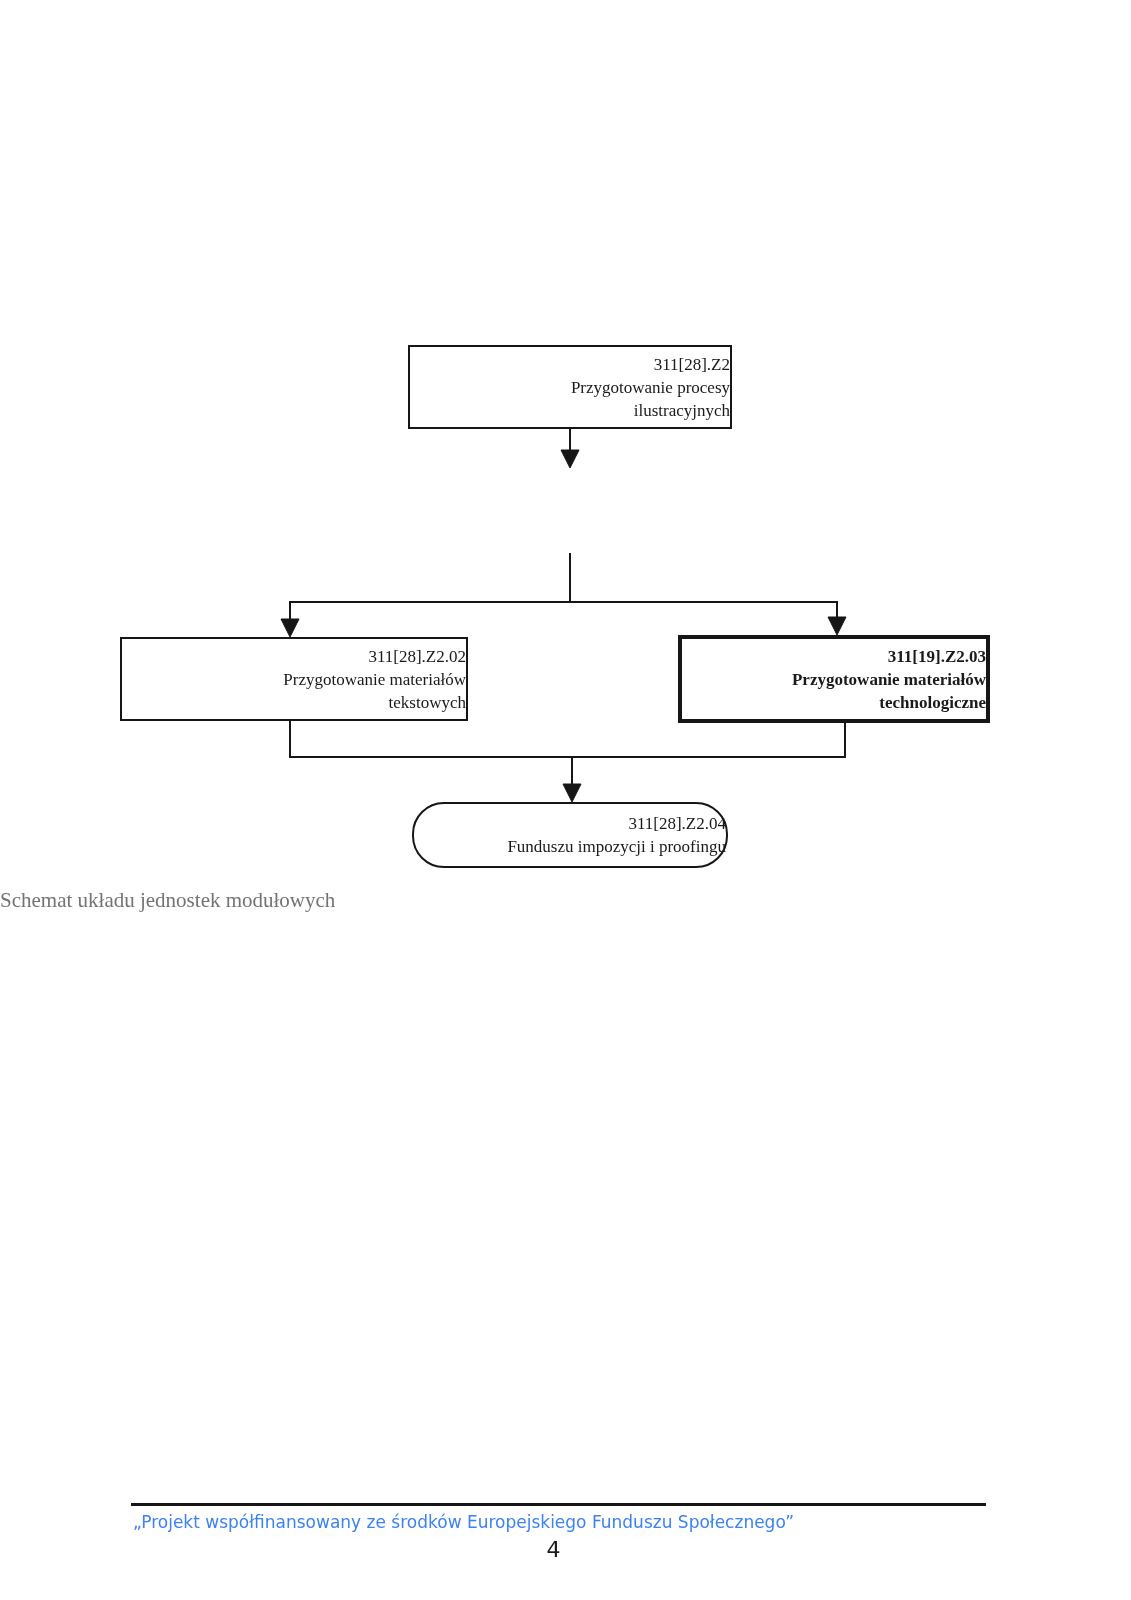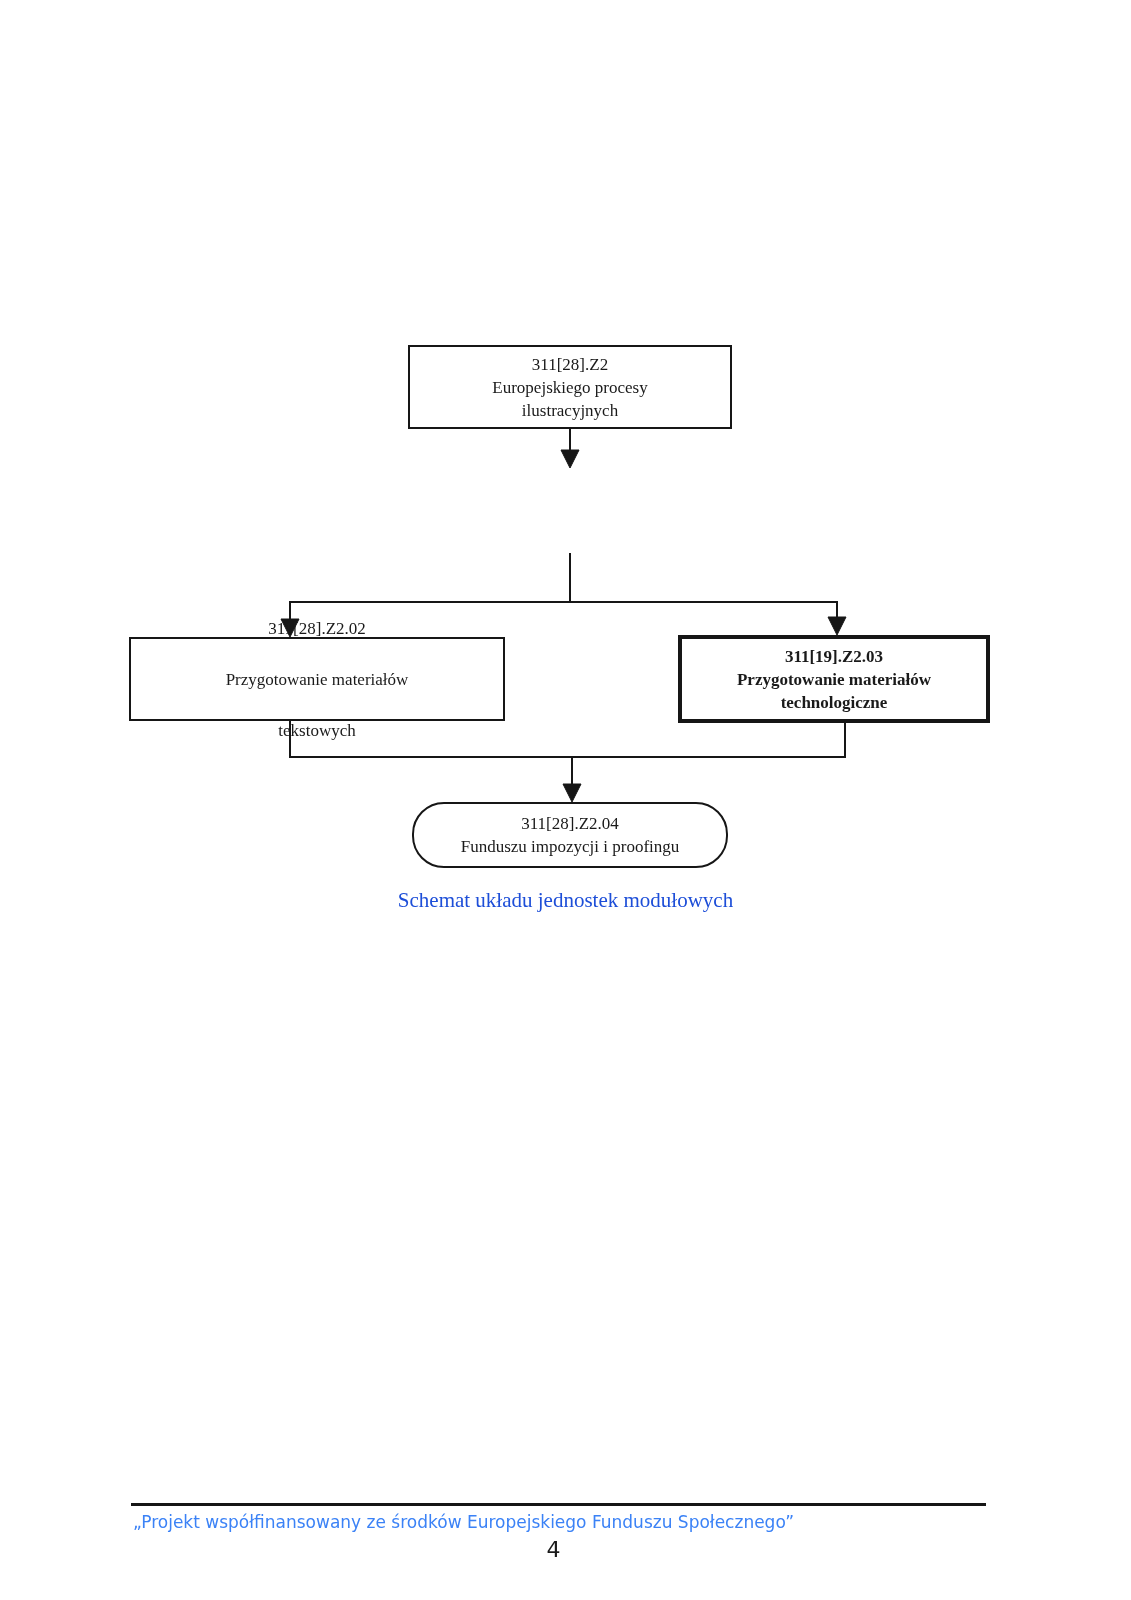--- a/index.html
+++ b/index.html
@@ -22,42 +22,41 @@
     top: 0;
   }
   .mbox {
     position: absolute;
     box-sizing: border-box;
     border: 2px solid #161616;
     background: #ffffff;
     display: flex;
     flex-direction: column;
     justify-content: center;
-    align-items: center;
+    align-items: flex-end;
     text-align: center;
     font-size: 17px;
     line-height: 23px;
     color: #1a1a1a;
   }
   .mbox.emphasized {
     border-width: 4px;
     font-weight: bold;
   }
   .mline {
     white-space: nowrap;
   }
   .caption {
     position: absolute;
     left: 0;
     width: 1131px;
     top: 886px;
-    text-align: center;
     font-size: 21px;
     line-height: 28px;
-    color: #1d4ed8;
+    color: #737373;
   }
   .footer-rule {
     position: absolute;
     left: 131px;
     top: 1503px;
     width: 855px;
     height: 3px;
     background: #161616;
   }
   .footer-text {
@@ -101,26 +100,26 @@
 
     <line x1="290" y1="721" x2="290" y2="757"></line>
     <line x1="845" y1="723" x2="845" y2="757"></line>
     <line x1="289" y1="757" x2="846" y2="757"></line>
     <line x1="572" y1="757" x2="572" y2="786"></line>
     <polygon points="563,784 581,784 572,802" stroke-width="1"></polygon>
   </svg>
 
   <div class="mbox" style="left:408px; top:345px; width:324px; height:84px;">
     <div class="mline">311[28].Z2</div>
-    <div class="mline">Europejskiego procesy</div>
+    <div class="mline">Przygotowanie procesy</div>
     <div class="mline">ilustracyjnych</div>
   </div>
 
 
-  <div class="mbox" style="left:129px; top:637px; width:376px; height:84px;gap:28px;">
+  <div class="mbox" style="left:120px; top:637px; width:348px; height:84px;">
     <div class="mline">311[28].Z2.02</div>
     <div class="mline">Przygotowanie materiałów</div>
     <div class="mline">tekstowych</div>
   </div>
 
   <div class="mbox emphasized" style="left:678px; top:635px; width:312px; height:88px;">
     <div class="mline">311[19].Z2.03</div>
     <div class="mline">Przygotowanie materiałów</div>
     <div class="mline">technologiczne</div>
   </div>

